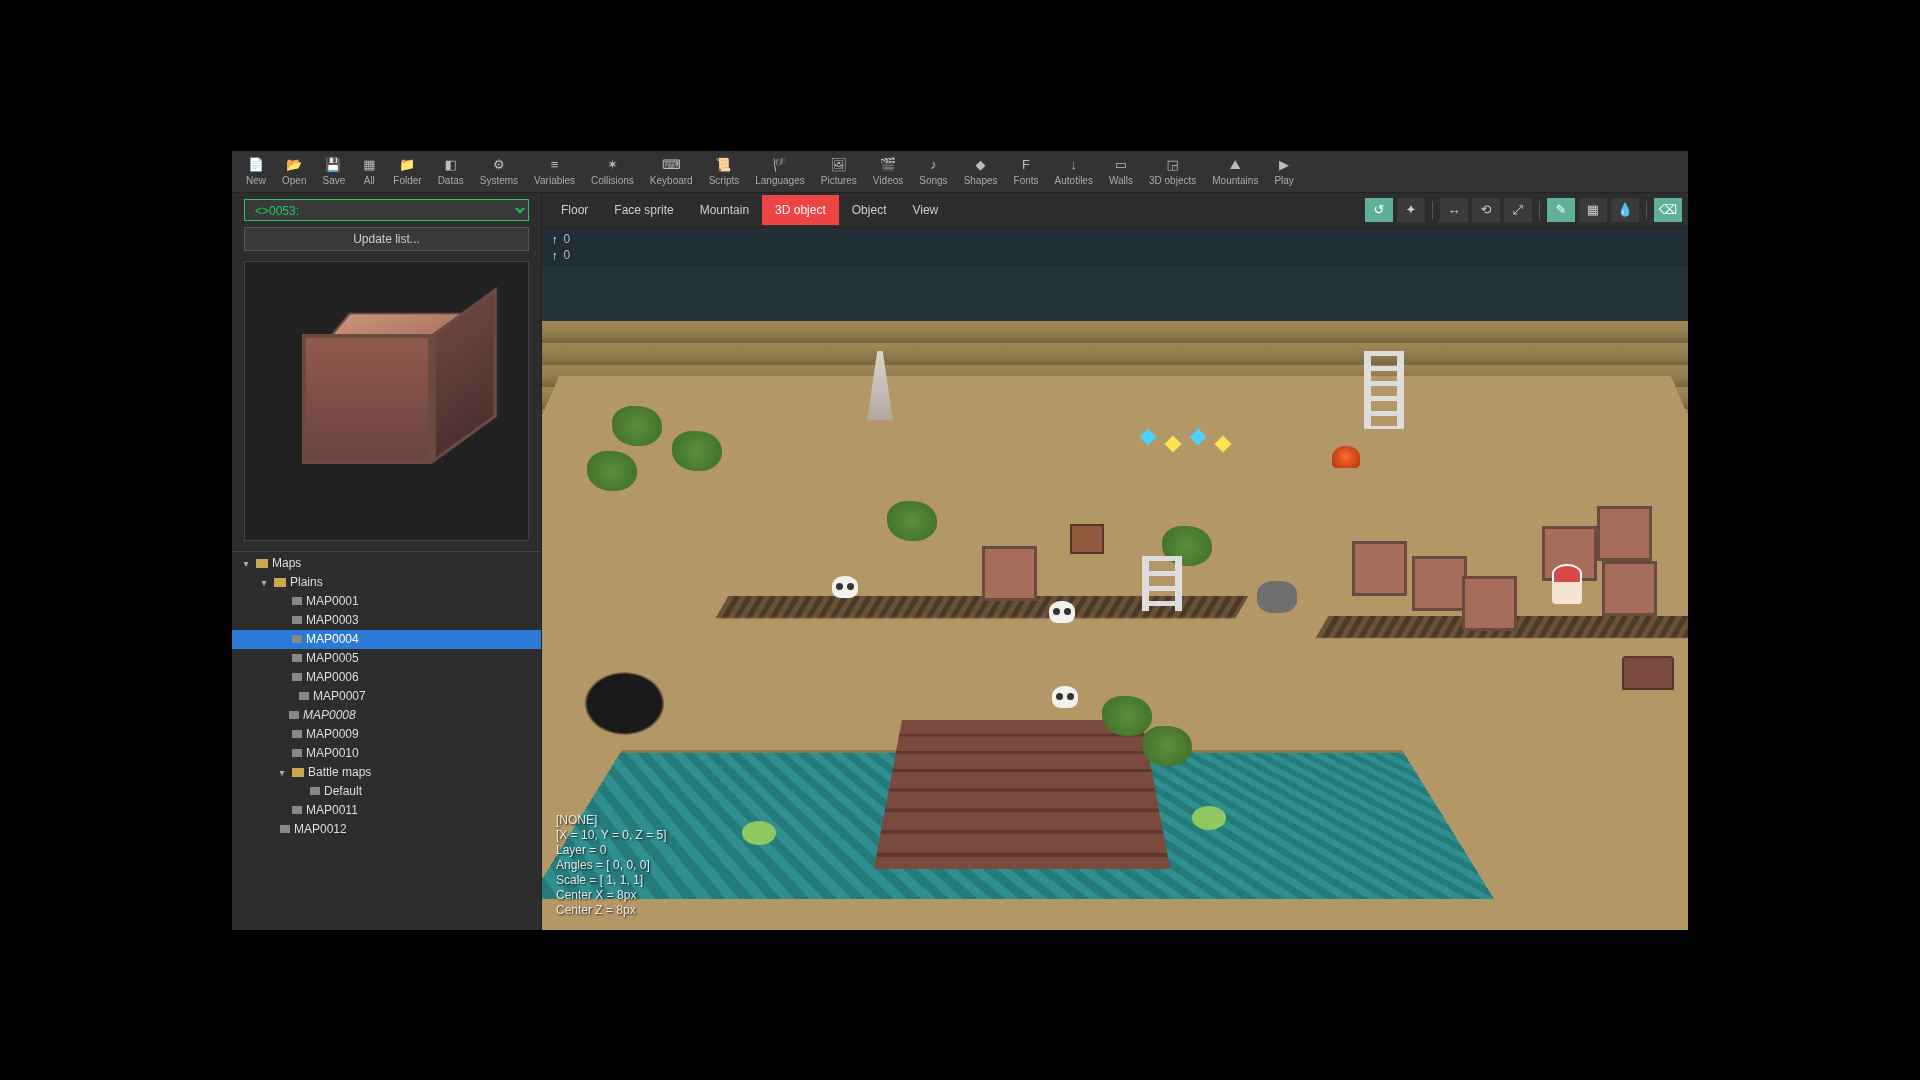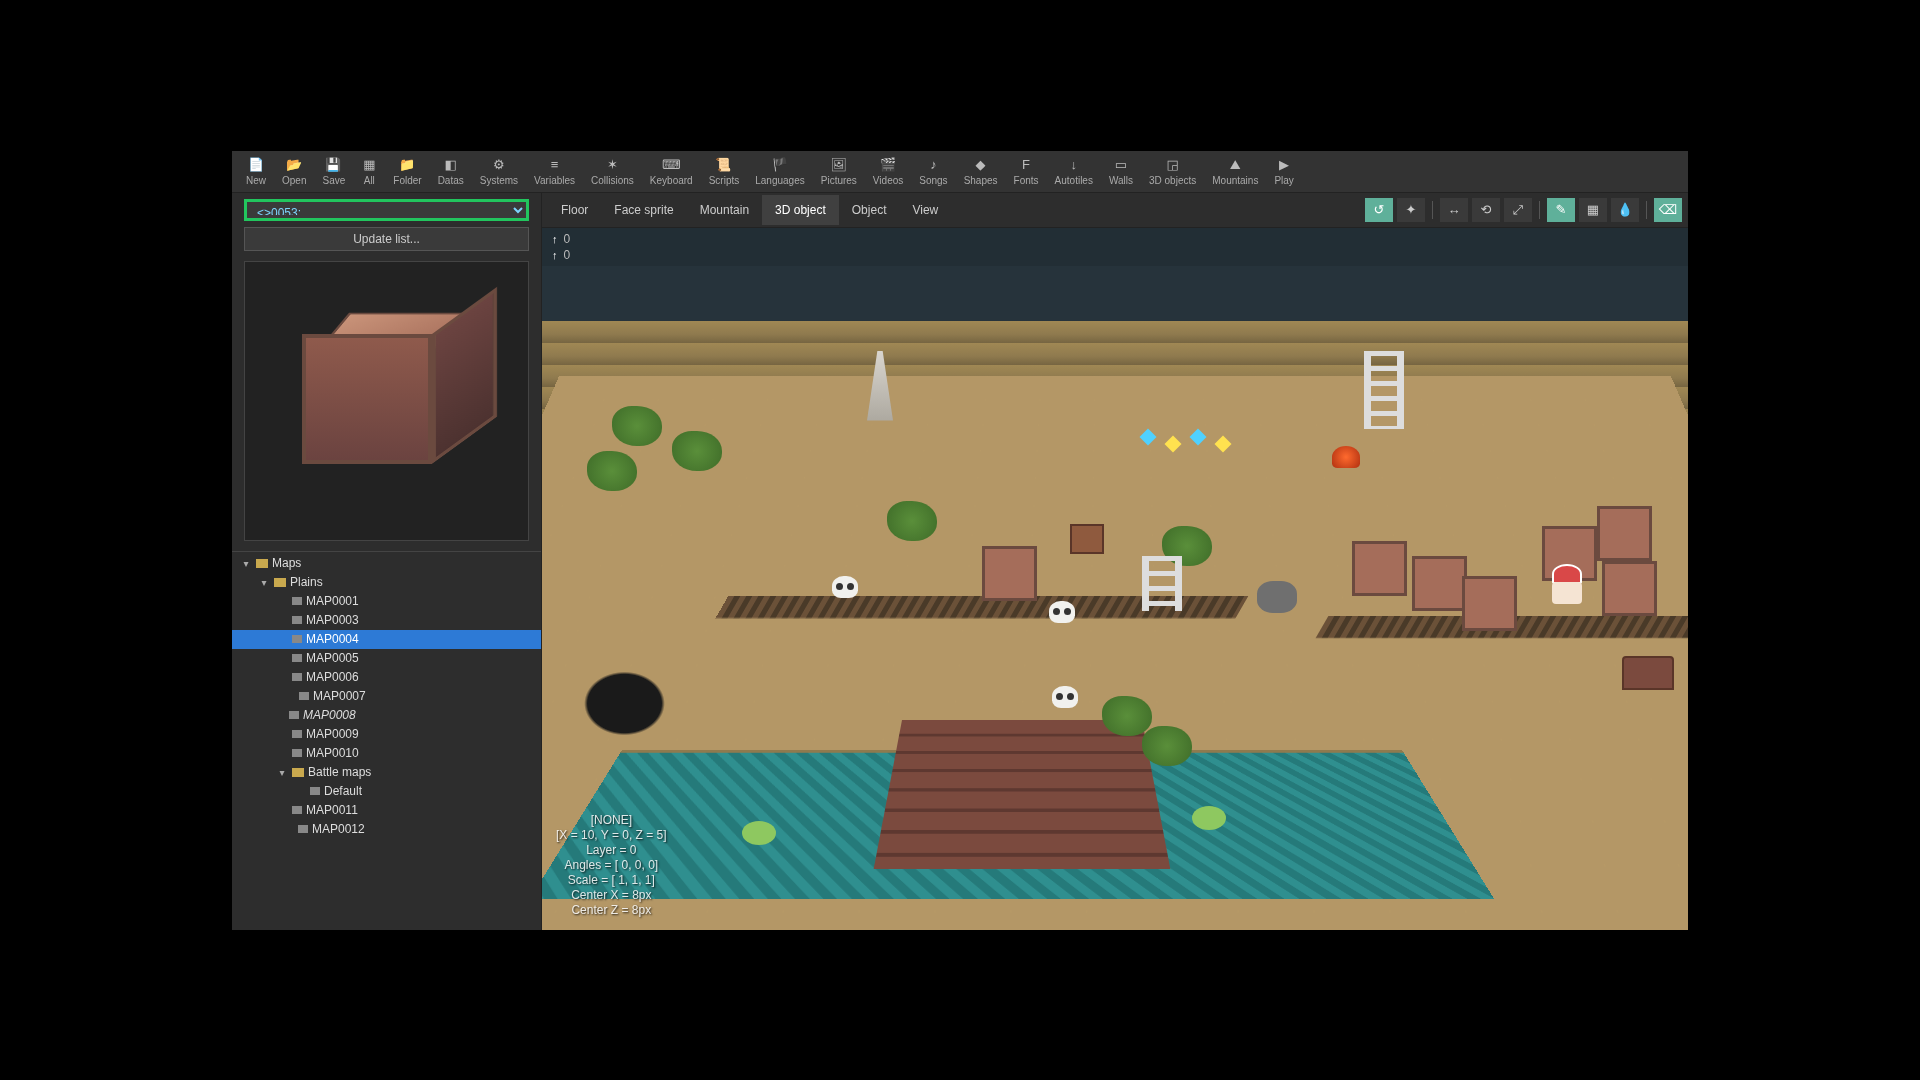--- a/index.html
+++ b/index.html
@@ -13,42 +13,42 @@
 
 .toolbar { background: #333; height: 42px; display: flex; align-items: center; padding: 0 6px; gap: 0; border-bottom: 1px solid #222; }
 .tool-item { display: flex; flex-direction: column; align-items: center; justify-content: center; padding: 2px 8px; color: #bbb; cursor: pointer; min-width: 30px; }
 .tool-item .icon { height: 16px; width: 16px; display: flex; align-items: center; justify-content: center; margin-bottom: 2px; font-size: 13px; }
 .tool-item .label { font-size: 10px; color: #aaa; }
 
 .main-area { flex: 1; display: flex; overflow: hidden; }
 
 .sidebar { width: 310px; background: #2d2d2d; display: flex; flex-direction: column; border-right: 1px solid #222; }
 .sidebar-top { padding: 6px 12px; }
-.sidebar select { width: 100%; background: #3a3a3a; color: #7dd3fc; border: 3px solid #22c55e; padding: 3px 6px; height: 22px; }
+.sidebar select { width: 100%; background: #3a3a3a; color: #22c55e; border: 1px solid #22c55e; padding: 3px 6px; height: 22px; }
 .sidebar button { width: 100%; background: #3a3a3a; color: #ccc; border: 1px solid #555; padding: 4px; margin-top: 6px; cursor: pointer; }
 
 .preview { margin: 4px 12px; height: 280px; background: #222; border: 1px solid #444; display: flex; align-items: center; justify-content: center; position: relative; }
 .crate { width: 170px; height: 170px; position: relative; transform-style: preserve-3d; }
 .crate-face { position: absolute; background: #a56d5a; border: 4px solid #6b4a3f; }
 .crate-top { width: 130px; height: 65px; background: linear-gradient(135deg,#c99379,#a56d5a); transform: skewX(-40deg) scaleY(0.55); left: 32px; top: -18px; border: 3px solid #6b4a3f; }
 .crate-front { width: 130px; height: 130px; left: 0; top: 18px; background: linear-gradient(180deg,#8f5a4c,#6b4340); }
 .crate-side { width: 65px; height: 130px; left: 130px; top: 18px; transform: skewY(-36deg); transform-origin: left top; background: linear-gradient(180deg,#6b4340,#4d3230); }
 
 .tree-panel { flex: 1; background: #2d2d2d; overflow-y: auto; border-top: 1px solid #444; margin-top: 6px; padding: 2px 0; }
 .tree-item { display: flex; align-items: center; padding: 2px 6px; cursor: pointer; color: #ddd; white-space: nowrap; line-height: 15px; gap: 4px; }
 .tree-item.selected { background: #2d7ad6; color: #fff; }
 .tree-icon { width: 12px; height: 10px; display: inline-block; }
 .folder-ic { background: #c9a94e; width: 12px; height: 9px; margin-top:1px; }
 .map-ic { background: #888; width: 10px; height: 8px; }
 .expander { width: 12px; text-align: center; color: #aaa; font-size: 10px; }
 
-.viewport { flex: 1; background: #26333b; position: relative; display: flex; flex-direction: column; text-align: center; }
+.viewport { flex: 1; background: #26333b; position: relative; display: flex; flex-direction: column; }
 .view-toolbar { height: 35px; background: #2d2d2d; display: flex; align-items: center; padding: 0 6px; gap: 0; border-bottom: 1px solid #222; position: relative; }
 .view-tab { padding: 8px 13px; color: #ccc; cursor: pointer; }
-.view-tab.active { background: #404040; color: #fff; }
+.view-tab.active { background: #ef4444; color: #fff; }
 
 .view-toolbar-right { position: absolute; right: 6px; display: flex; gap: 4px; align-items: center; }
 .vt-btn { width: 28px; height: 24px; background: #3a3a3a; display: flex; align-items: center; justify-content: center; cursor: pointer; color: #ccc; font-size: 13px; }
 .vt-btn.active { background: #5fb09a; color: #fff; }
 .vt-sep { width: 1px; height: 18px; background: #555; margin: 0 3px; }
 
 .layer-info { background: #222e35; padding: 3px 10px; color: #bbb; font-size: 11px; line-height: 16px; }
 .layer-info div { display: flex; align-items: center; gap: 6px; }
 .arrow { color: #fff; font-size:11px; }
 
@@ -274,21 +274,21 @@
           <div class="tree-item" style="padding-left: 62px;">
             <span class="expander"></span>
             <span class="tree-icon map-ic"></span>
             <span>Default</span>
           </div>
           <div class="tree-item" style="padding-left: 44px;">
             <span class="expander"></span>
             <span class="tree-icon map-ic"></span>
             <span>MAP0011</span>
           </div>
-          <div class="tree-item" style="padding-left: 32px; margin-left: 18px;">
+          <div class="tree-item" style="padding-left: 32px;">
             <span class="expander"></span>
             <span class="tree-icon map-ic"></span>
             <span>MAP0012</span>
           </div>
         </div>
   </div>
 
   <div class="viewport">
     <div class="view-toolbar">
       <div id="view-tabs" style="display:flex;">

